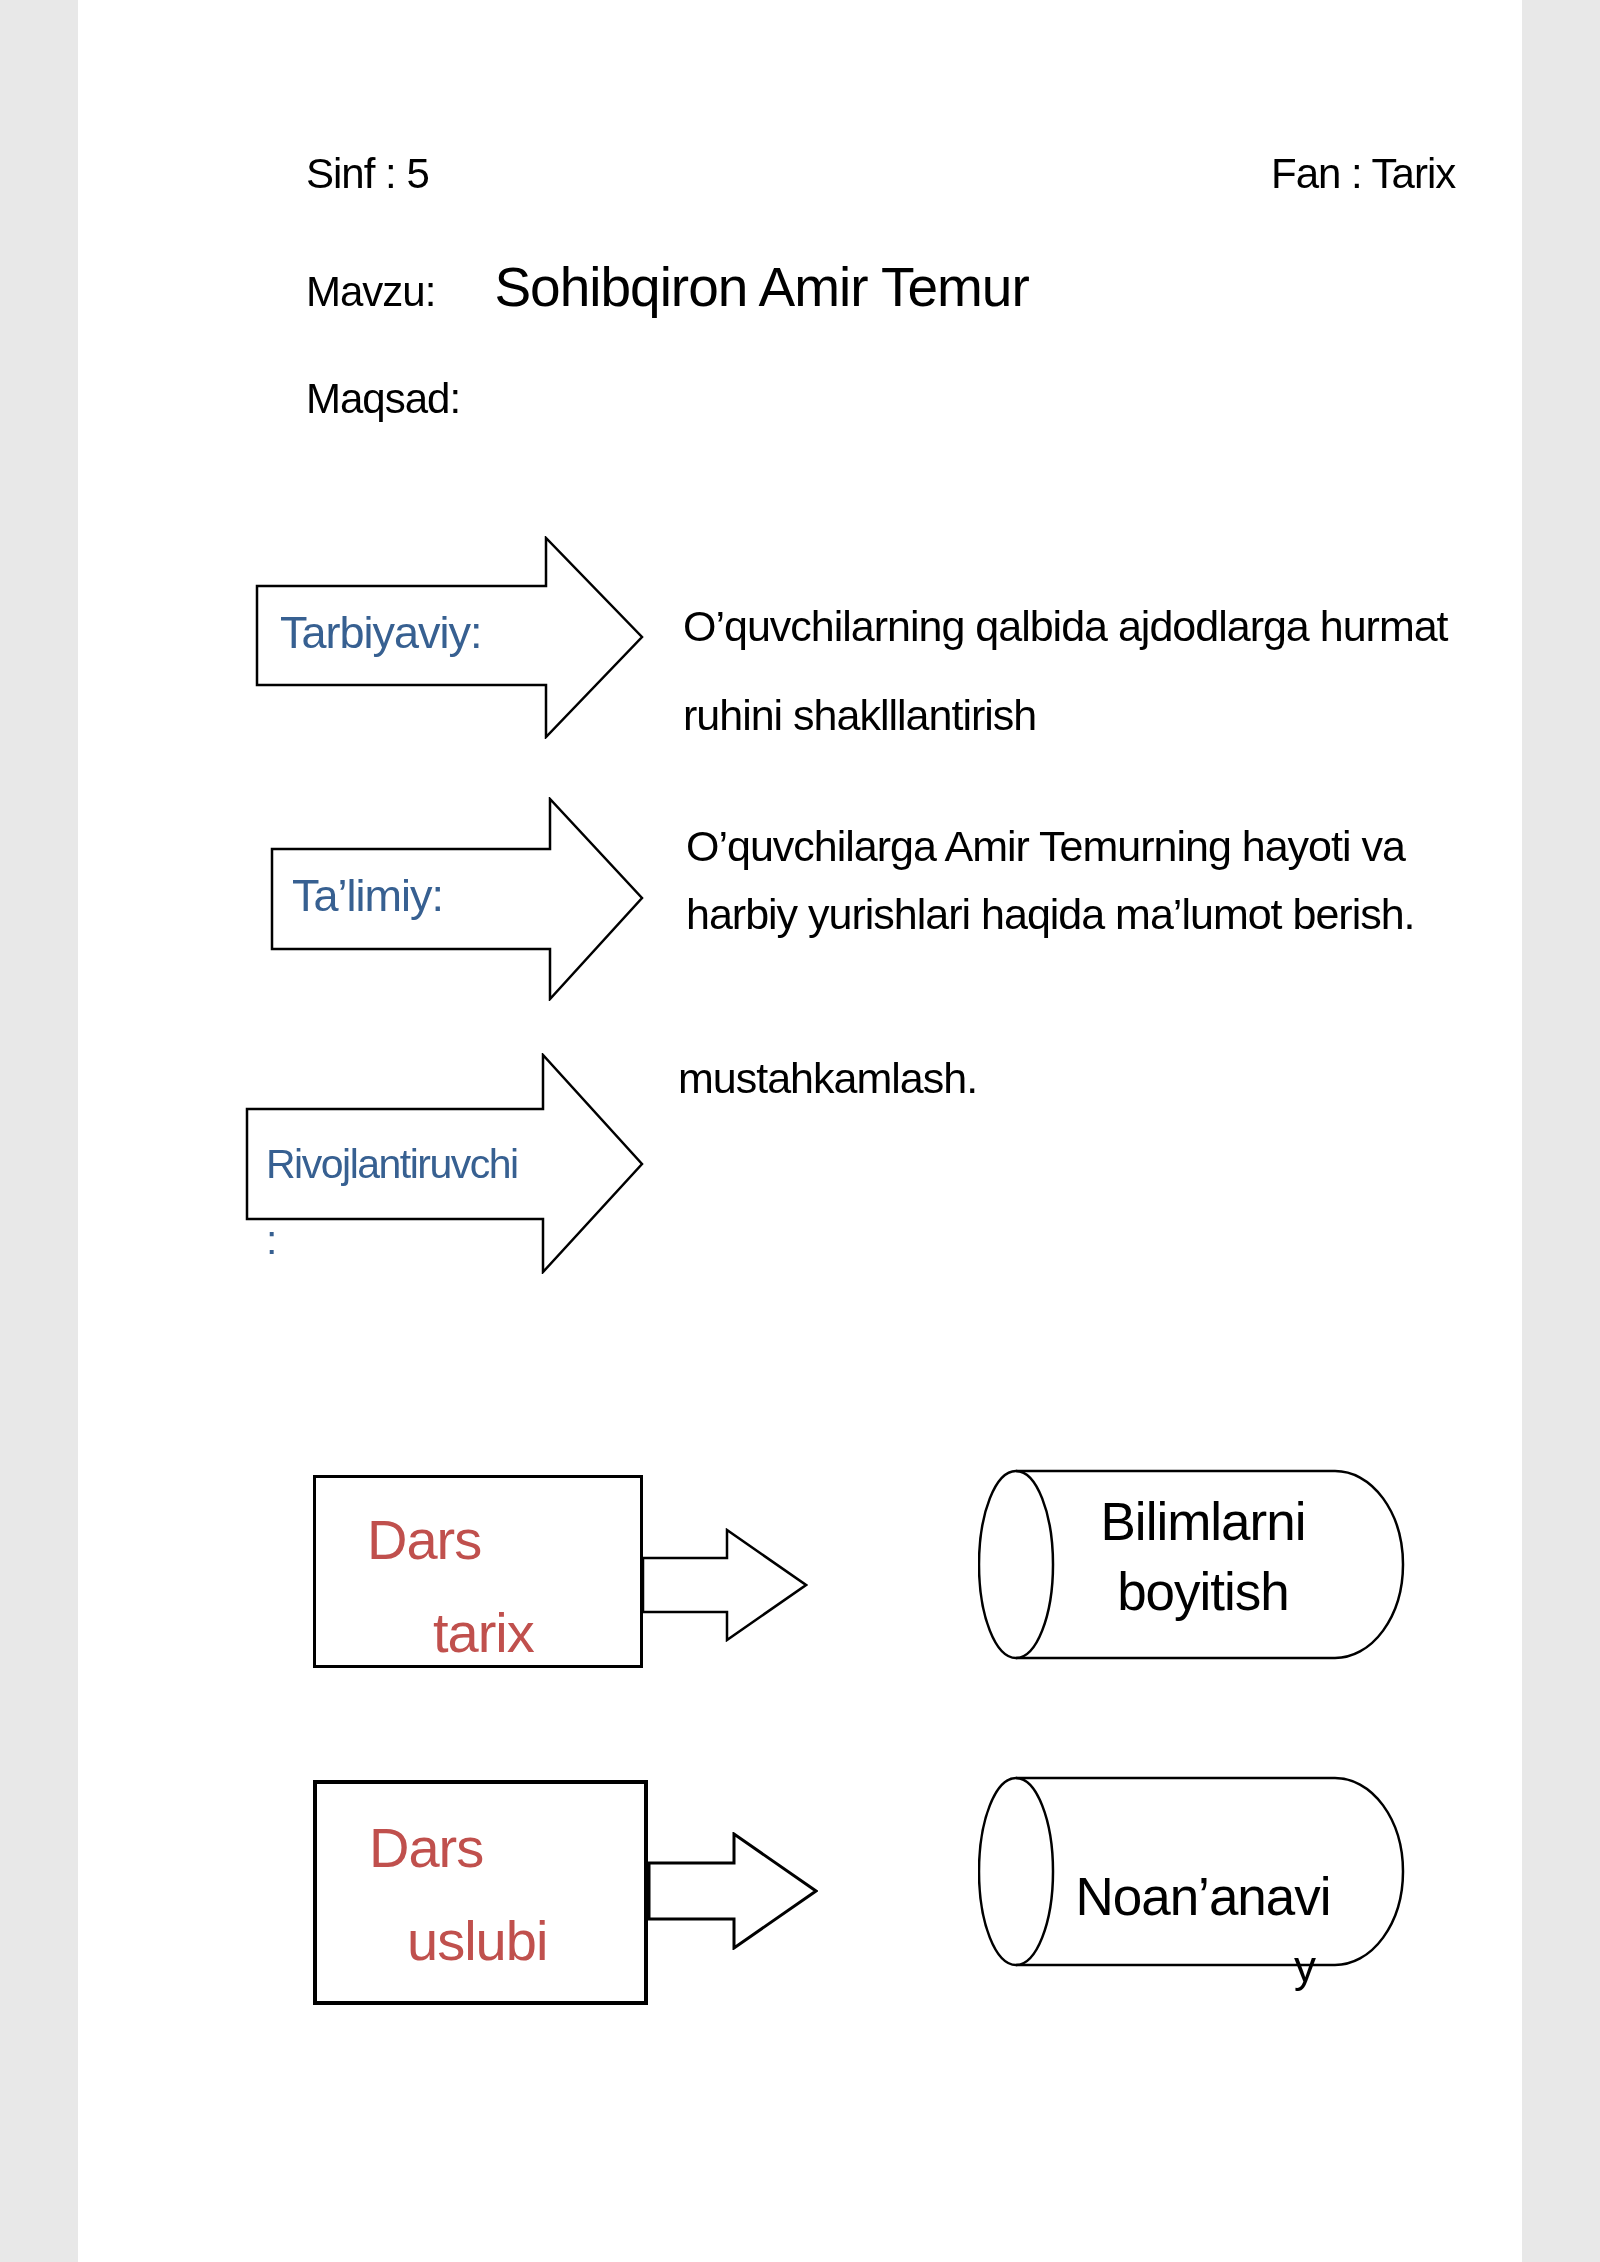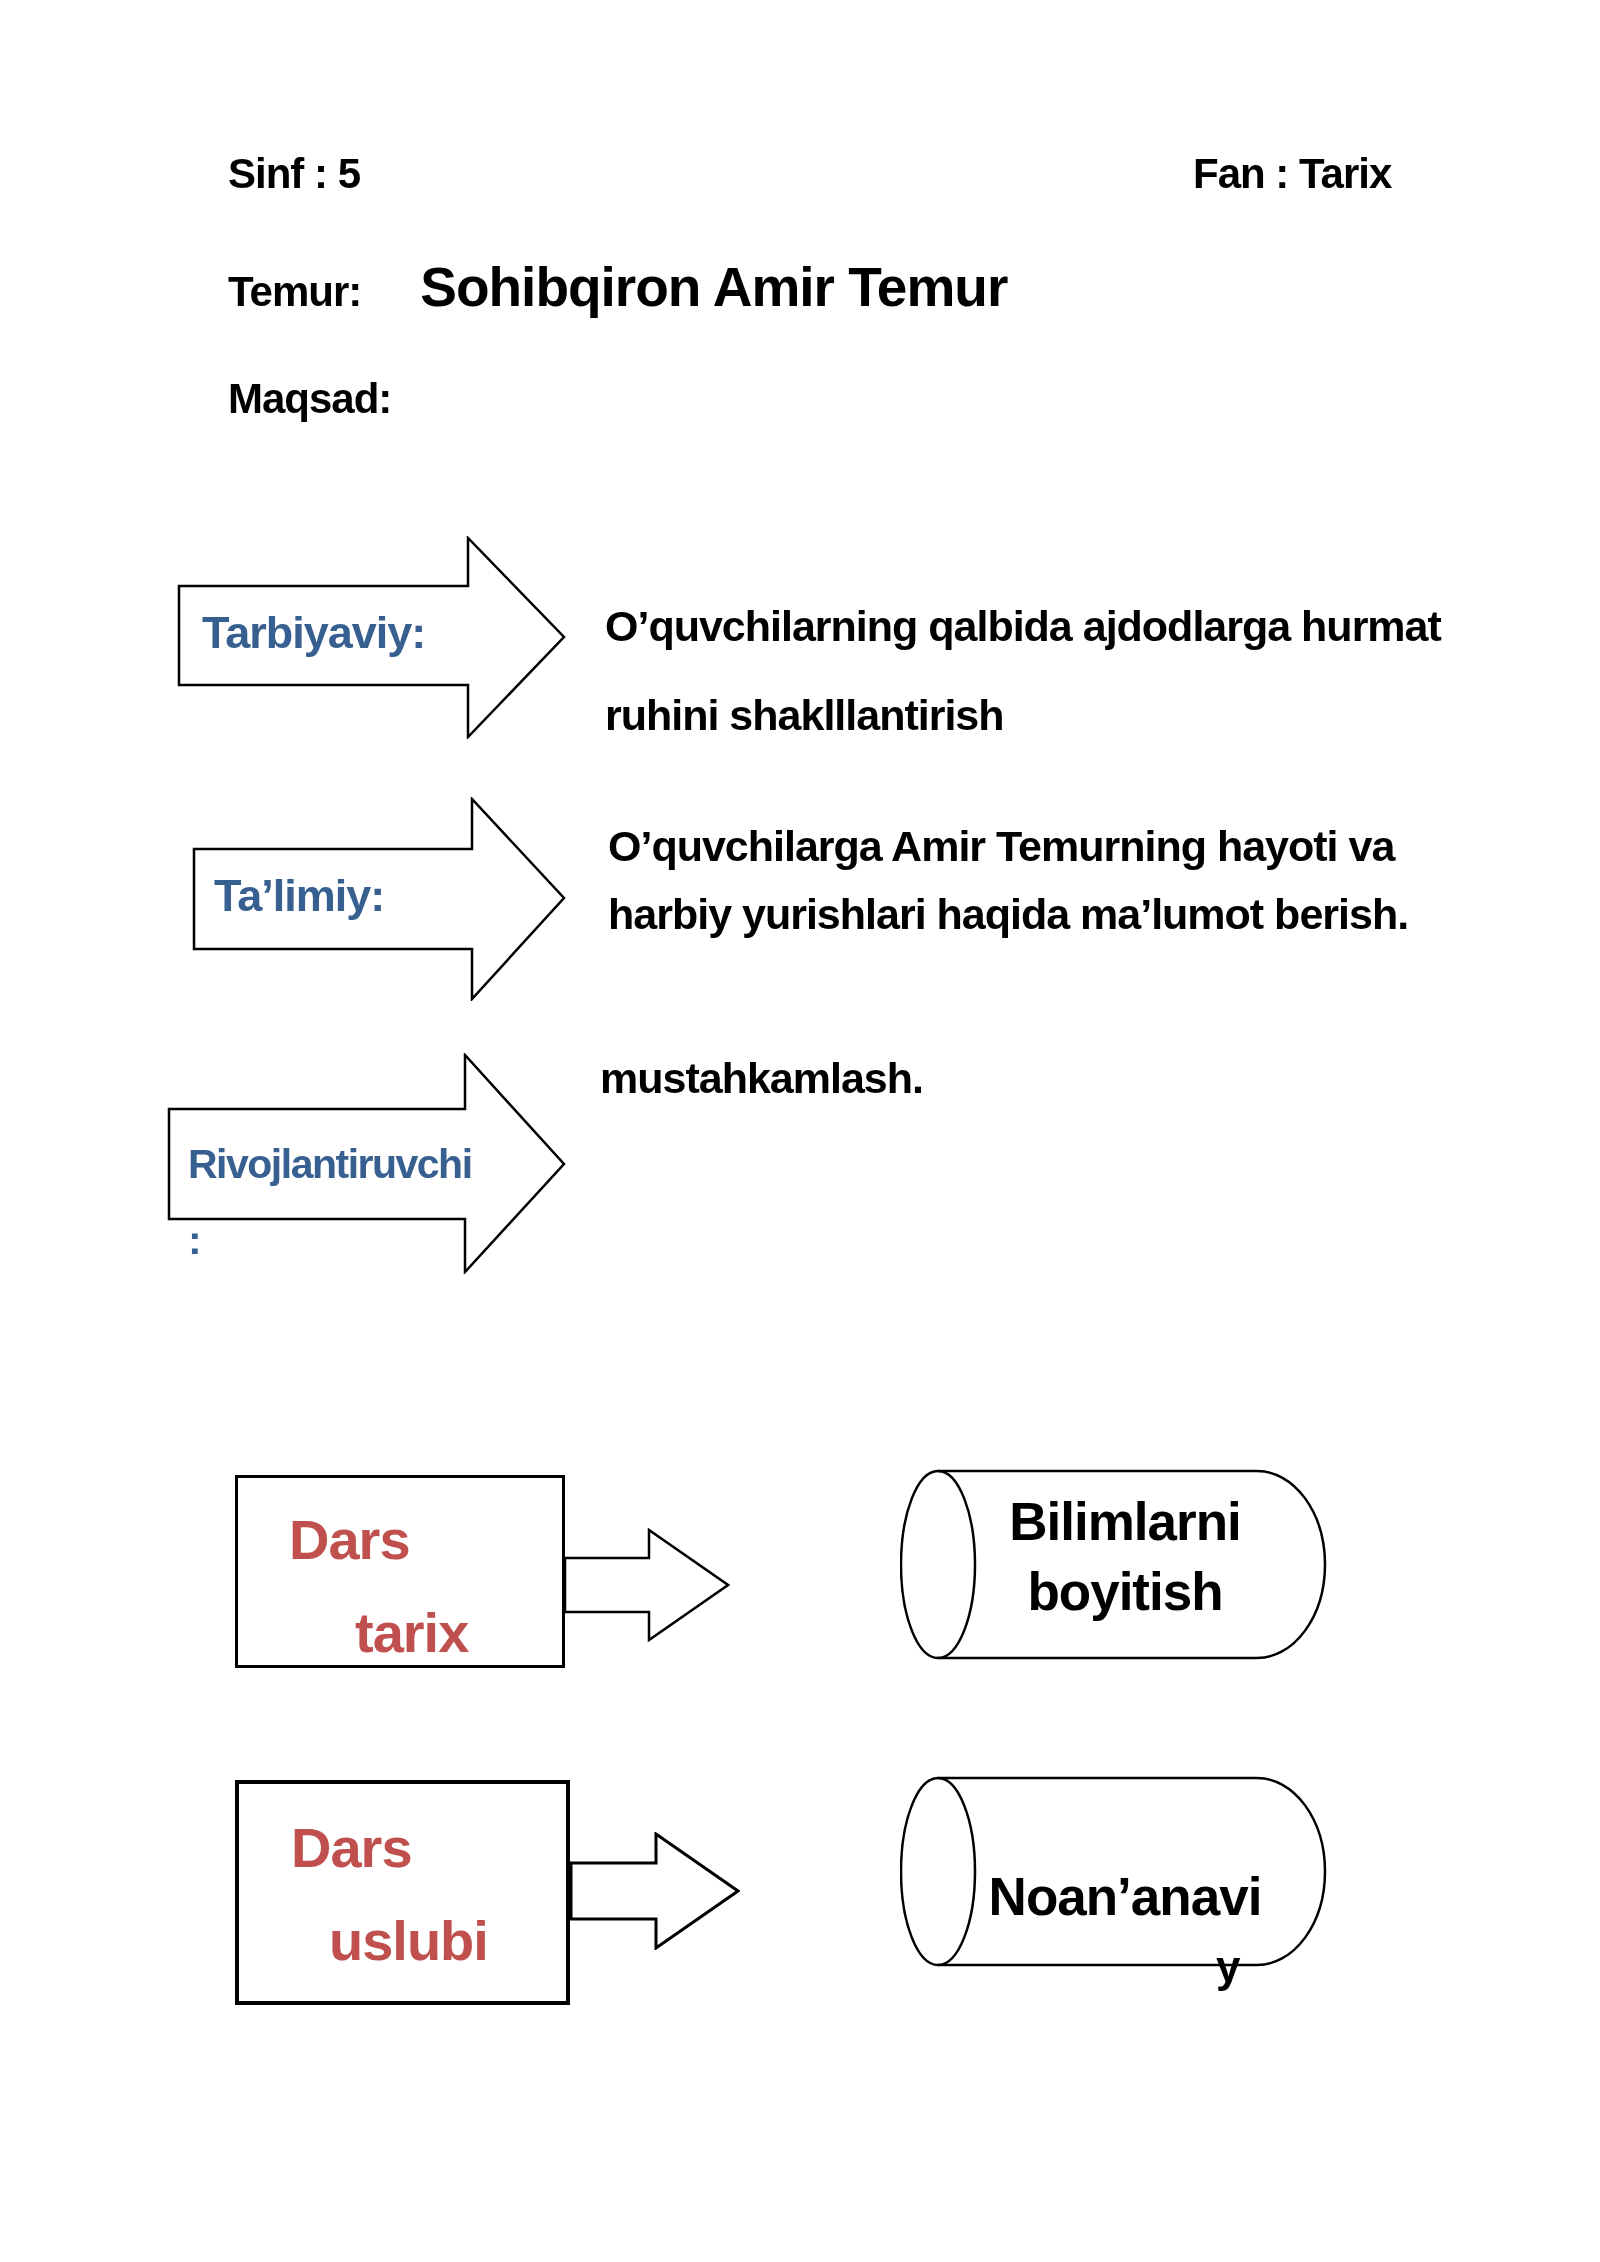--- a/index.html
+++ b/index.html
@@ -1,19 +1,19 @@
 <!DOCTYPE html>
 <html><head>
 <meta charset="utf-8">
 <style>
   html,body { margin:0; padding:0; background:#e8e8e8; }
   .page {
-    position:relative; width:1600px; height:2262px; margin:0 auto;
+    position:relative; width:1444px; height:2262px; margin:0 auto;
     background:#ffffff; overflow:hidden;
-    font-family:"Liberation Sans", sans-serif; font-weight:bold; color:#000;
+    font-family:"Liberation Sans", sans-serif; font-weight:normal; color:#000;
   }
   .abs { position:absolute; }
   .hdr { font-size:42px; letter-spacing:-1px; }
   .topic-row { display:flex; align-items:baseline; gap:16px; }
   .topic-label { font-size:42px; letter-spacing:-1px; }
   .topic-title { font-size:55px; letter-spacing:-1px;margin-left:43px; }
   .goal-heading { font-size:42px; letter-spacing:-1px; }
   .blue { color:#376091; }
   .red  { color:#C0504D; }
   .goal-label { font-size:45px; letter-spacing:-1px; white-space:nowrap; }
@@ -33,21 +33,21 @@
 </style>
 </head>
 <body>
 
 <div class="page">
 
   <div class="abs hdr" style="left:228px; top:150px;">Sinf : 5</div>
   <div class="abs hdr" style="left:1193px; top:150px;">Fan : Tarix</div>
 
   <div class="abs topic-row" style="left:228px; top:255px;">
-    <span class="topic-label">Temur:</span>
+    <span class="topic-label">Mavzu:</span>
     <span class="topic-title">Sohibqiron Amir Temur</span>
   </div>
 
   <div class="abs goal-heading" style="left:228px; top:375px;">Maqsad:</div>
 
   <svg class="abs" style="left:168px; top:536px;" width="400" height="203" viewBox="0 0 400 203">
     <polygon points="11,50 300,50 300,2 396,101 300,201 300,149 11,149" fill="#ffffff" stroke="#000000" stroke-width="2.5" stroke-linejoin="miter"></polygon>
   </svg>
   <div class="abs goal-label blue" style="left:202px; top:607px;">Tarbiyaviy:</div>
   <div class="abs body-text lh89" style="left:605px; top:582px;">

